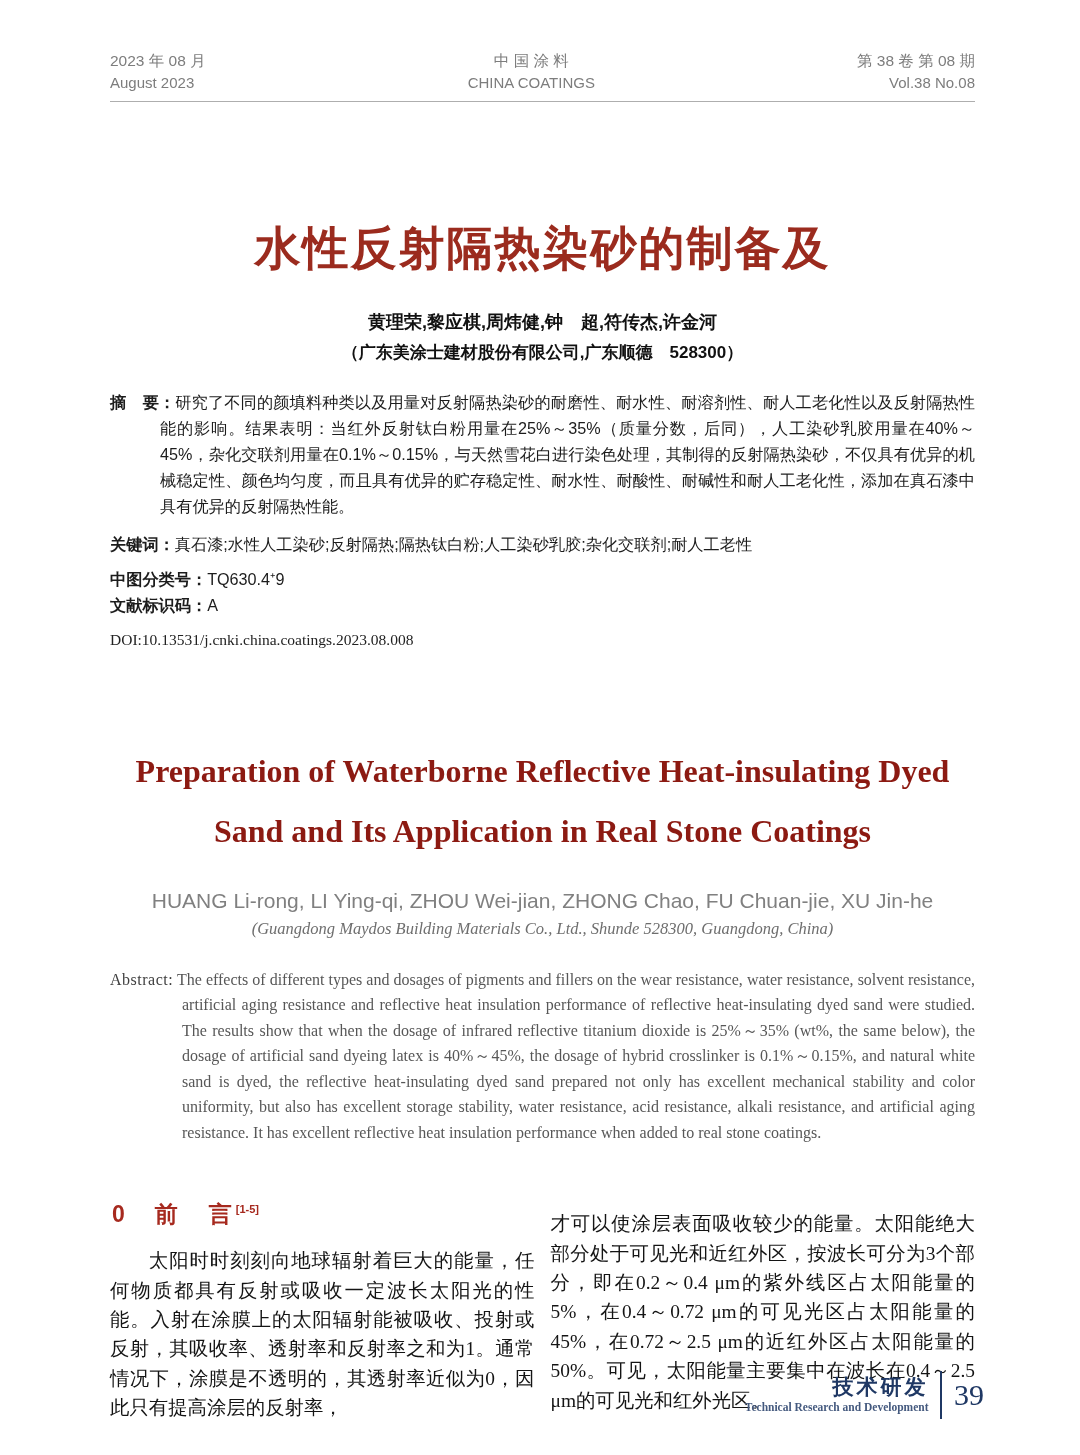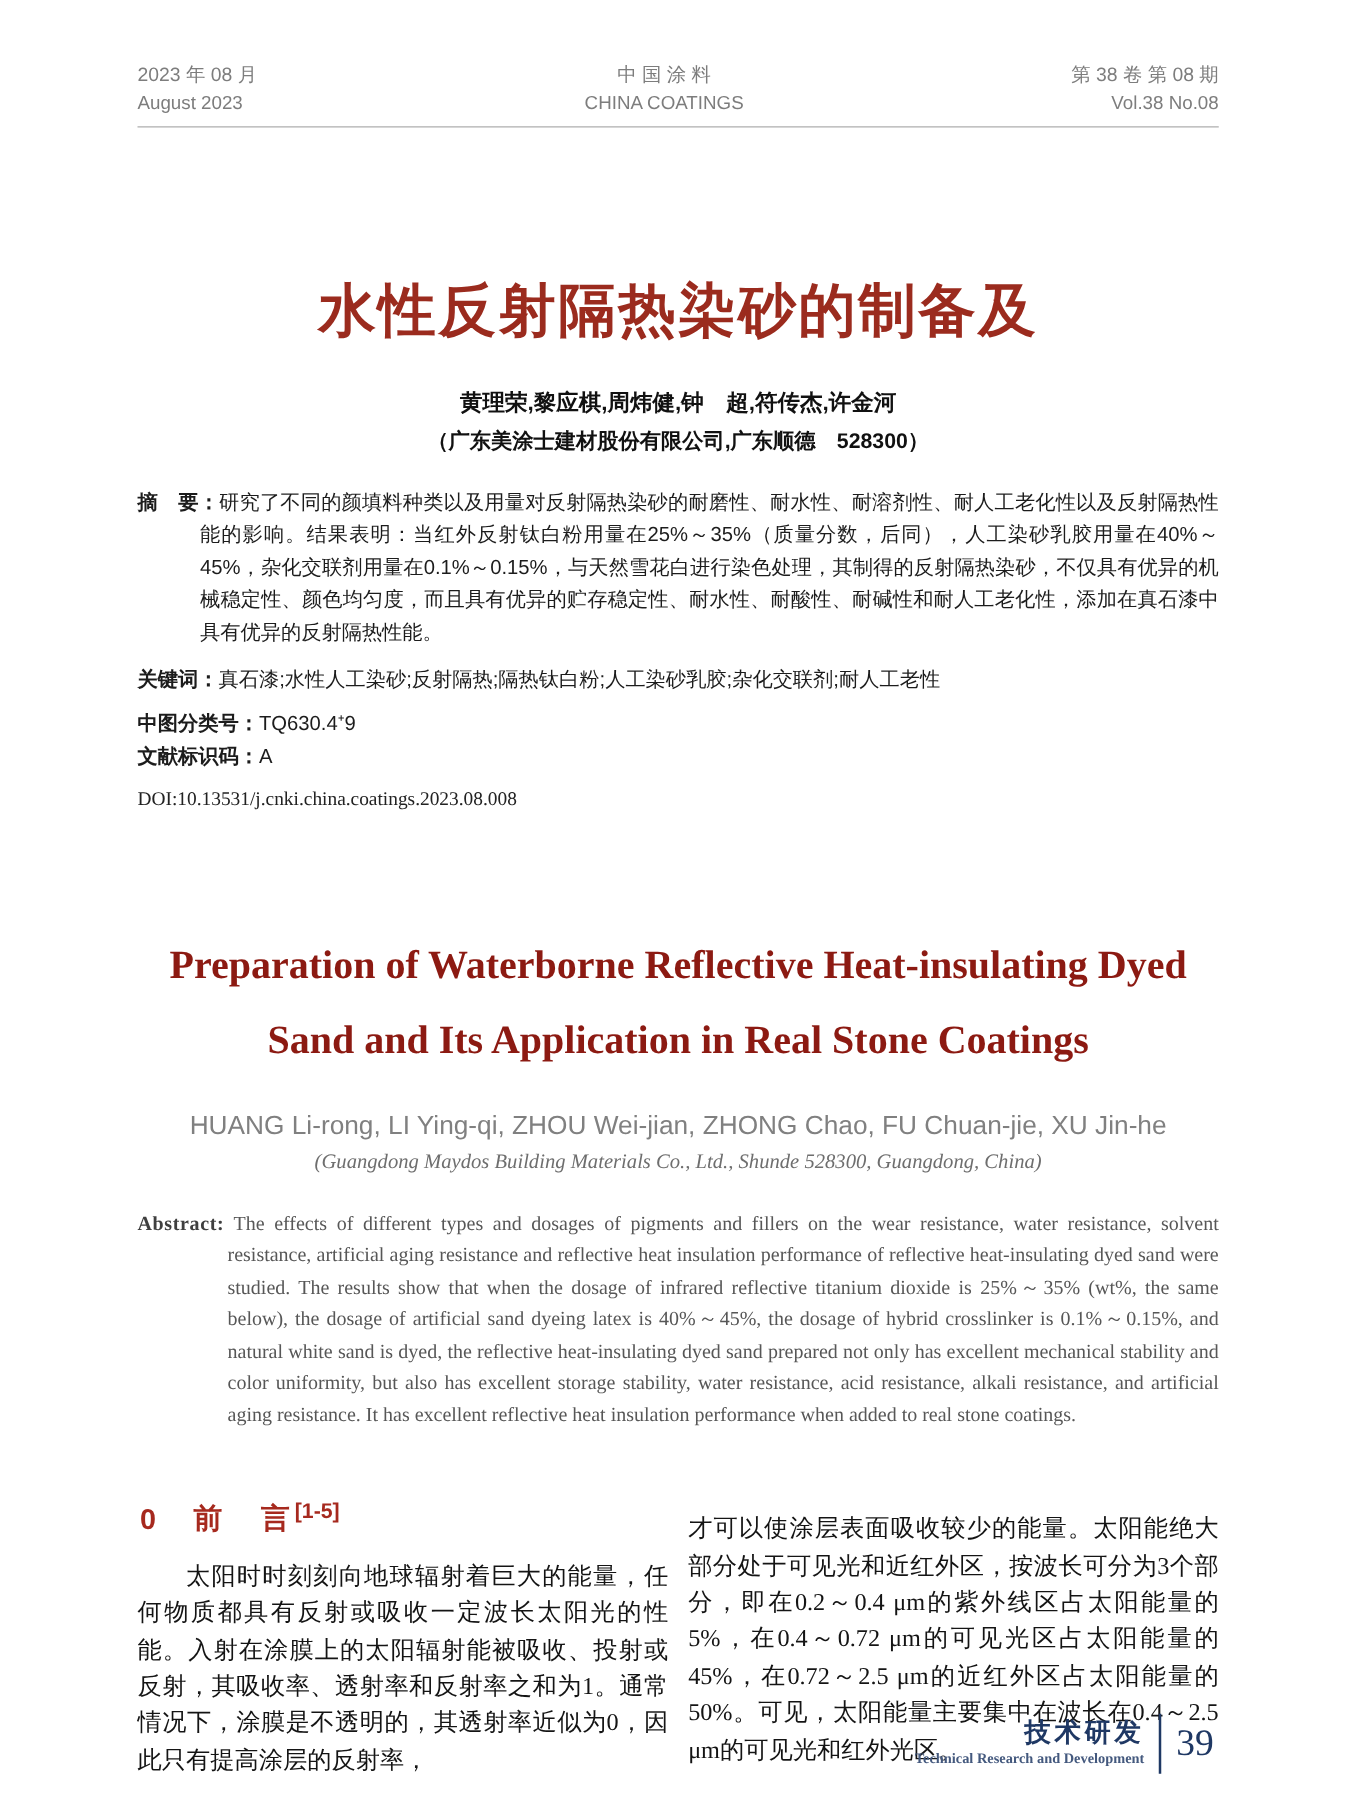--- a/index.html
+++ b/index.html
@@ -44,39 +44,39 @@
     font-size:32px;line-height:1.9;
   }
   .authors-en{margin-top:26px;text-align:center;color:#808080;font-size:21px;}
   .affil-en{margin-top:6px;text-align:center;color:#6e6e6e;
     font-family:"Liberation Serif",serif;font-style:italic;font-size:16.5px;}
   .block-en{
     margin-top:28px;font-family:"Liberation Serif",serif;color:#575757;
     font-size:16px;line-height:25.5px;text-align:justify;
   }
   .hang-en{padding-left:72px;text-indent:-72px;margin:0;}
-  .lbl-en{font-weight:bold;color:#3f3f3f;letter-spacing:0.5px;}
+  .lbl-en{font-weight:normal;color:#3f3f3f;letter-spacing:0.5px;}
 
   
   .twocol{margin-top:54px;display:flex;gap:16px;}
   .col{width:calc(50% - 8px);}
   .sec-head{color:#a6291e;font-weight:bold;font-size:23px;margin:0 0 16px 2px;}
   .sec-num{margin-right:30px;}
   .sec-title{letter-spacing:4px;}
-  .sec-head sup{font-size:17px;}
+  .sec-head sup{font-size:11px;}
   .body-zh{
     font-family:"Liberation Serif",serif;font-size:19.4px;line-height:29.4px;
     text-align:justify;color:#141414;margin:0;
   }
   .indent2{text-indent:2em;}
   .col-right{padding-top:10px;}
 
   
   .page-footer{
-    position:absolute;right:109px;bottom:36px;
+    position:absolute;right:96px;bottom:36px;
     display:flex;align-items:center;margin-left:31px;
   }
   .pf-text{text-align:right;margin-right:11px;line-height:1.15;}
   .pf-zh{color:#1f3864;font-weight:bold;font-size:21px;letter-spacing:3px;}
   .pf-en{color:#44597e;font-family:"Liberation Serif",serif;font-weight:bold;font-size:11.5px;margin-top:2px;}
   .pf-bar{width:2.5px;height:48px;background:#1f3864;margin-right:12px;}
   .pf-num{color:#1f3864;font-family:"Liberation Serif",serif;font-size:30px;}
 </style>
 </head>
 <body>

